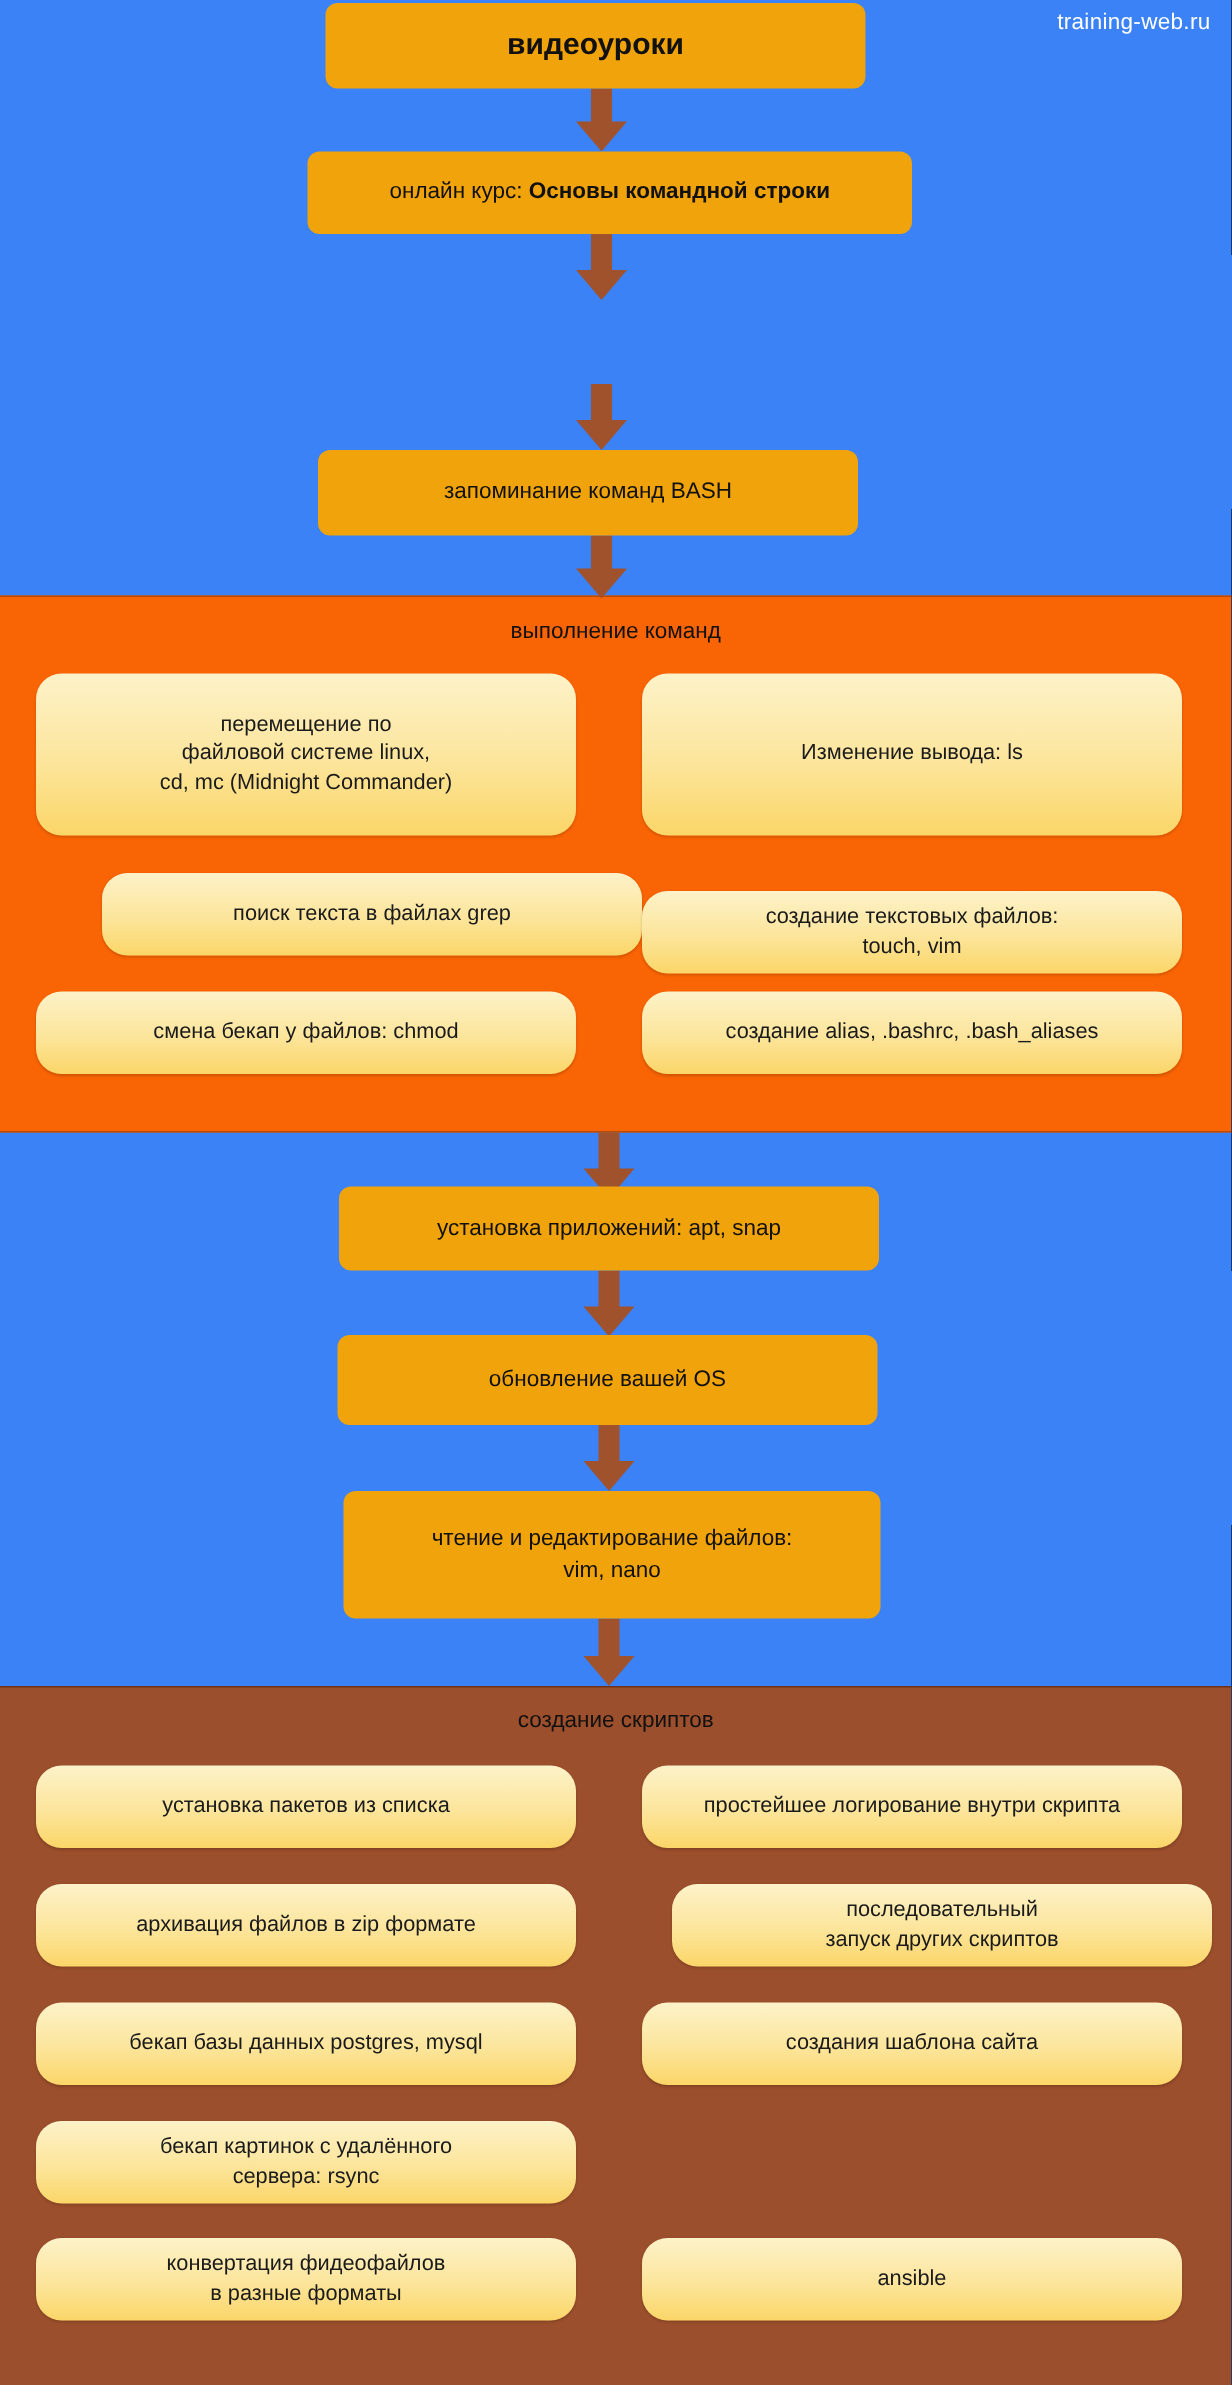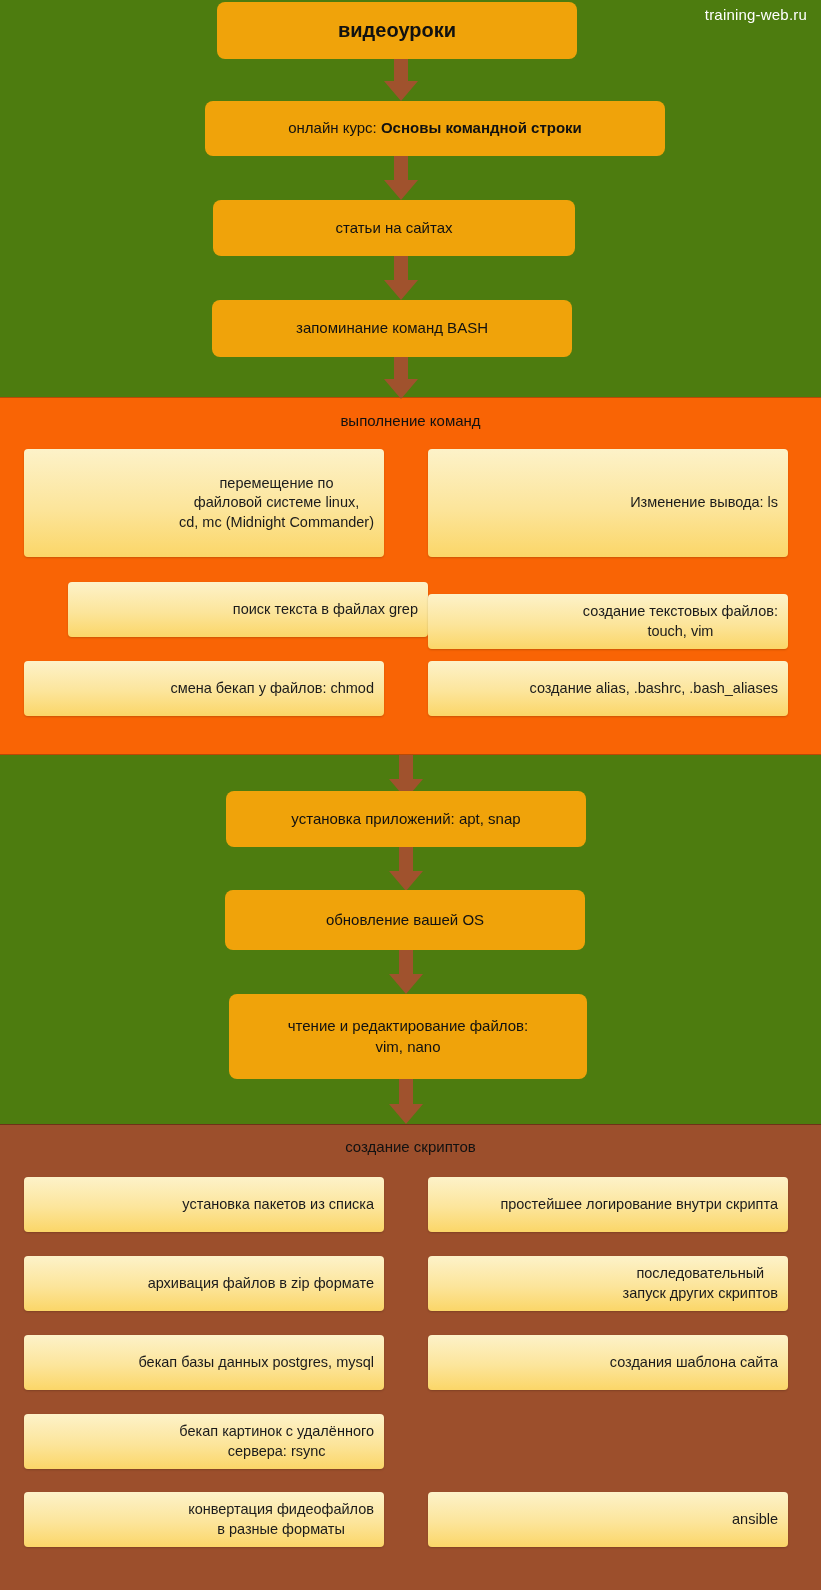--- a/index.html
+++ b/index.html
@@ -9,21 +9,21 @@
     background: #000000;
   }
   body {
     font-family: "Liberation Sans", "DejaVu Sans", sans-serif;
   }
 
   #page {
     position: relative;
     width: 821px;
     height: 1590px;
-    background: #4d7c0f;
+    background: #3b82f6;
     overflow: hidden;
   }
 
   
   .watermark {
     position: absolute;
     top: 6px;
     right: 14px;
     color: #ffffff;
     font-size: 15px;
@@ -109,27 +109,27 @@
     border-left: 17px solid transparent;
     border-right: 17px solid transparent;
     border-top: 20px solid #A0522D;
   }
 
   
   .card {
     position: absolute;
     box-sizing: border-box;
     background: linear-gradient(180deg, #FDF2C9 0%, #FCE59B 55%, #FBD668 100%);
-    border-radius: 4px;
+    border-radius: 17px;
     color: #1b1b1b;
     font-size: 14.5px;
     line-height: 1.33;
     display: flex;
     align-items: center;
-    justify-content: flex-end;
+    justify-content: center;
     text-align: center;
     padding: 4px 10px;
     box-shadow: 0 1px 2px rgba(0,0,0,0.18);
     z-index: 20;
   }
   .card span, .flowbox span { display: block; }
 </style>
 </head>
 <body>
 
@@ -137,32 +137,31 @@
 
   <div class="watermark">training-web.ru</div>
 
   <div class="flowbox title-box" style="left:217px; top:2px; width:360px; height:57px;">видеоуроки</div>
 
   <div class="arrow" style="left:381px; top:59px; width:40px; height:42px;">
     <div class="shaft" style="height:24px;"></div>
     <div class="head" style="top:22px;"></div>
   </div>
 
-  <div class="flowbox" style="left:205px; top:101px; width:460px; height:55px;">
+  <div class="flowbox" style="left:205px; top:101px; width:403px; height:55px;">
     <div>
       <span style="display:inline">онлайн курс: </span><b>Основы командной строки</b>
     </div>
   </div>
 
   <div class="arrow" style="left:381px; top:156px; width:40px; height:46px;">
     <div class="shaft" style="height:26px;"></div>
     <div class="head" style="top:24px;"></div>
   </div>
 
-  <div class="flowbox" style="left:213px; top:200px; width:362px; height:56px;">статьи на сайтах</div>
 
   <div class="arrow" style="left:381px; top:256px; width:40px; height:46px;">
     <div class="shaft" style="height:26px;"></div>
     <div class="head" style="top:24px;"></div>
   </div>
 
   <div class="flowbox" style="left:212px; top:300px; width:360px; height:57px;">запоминание команд BASH</div>
 
   <div class="arrow" style="left:381px; top:357px; width:40px; height:44px;">
     <div class="shaft" style="height:24px;"></div>
@@ -256,21 +255,21 @@
     <div>
         <span>простейшее логирование внутри скрипта</span>
       </div>
   </div>
 
   <div class="card" style="left:24px; top:1256px; width:360px; height:55px;">
     <div>
         <span>архивация файлов в zip формате</span>
       </div>
   </div>
-  <div class="card" style="left:428px; top:1256px; width:360px; height:55px;">
+  <div class="card" style="left:448px; top:1256px; width:360px; height:55px;">
     <div>
       <span>последовательный</span>
       <span>запуск других скриптов</span>
     </div>
   </div>
 
   <div class="card" style="left:24px; top:1335px; width:360px; height:55px;">
     <div>
         <span>бекап базы данных postgres, mysql</span>
       </div>

